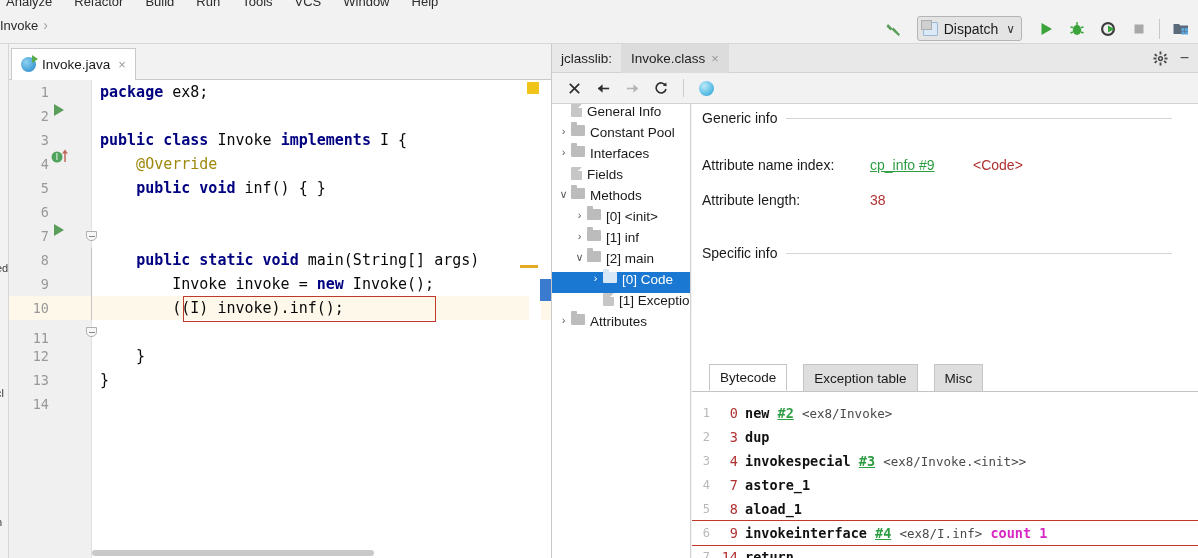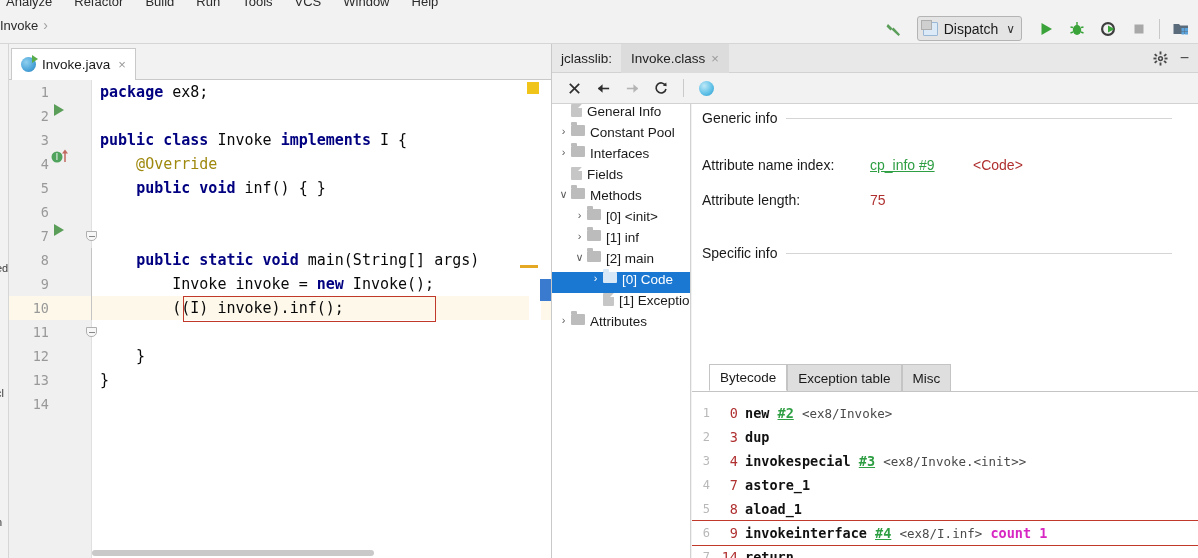--- a/index.html
+++ b/index.html
@@ -241,21 +241,21 @@
   }
   .sect-rule { flex: 1; height: 1px; background: #d5d5d5; }
   .kv-label { position: absolute; font-size: 14px; color: #1a1a1a; }
   .kv-val { position: absolute; font-size: 14px; color: #b03030; }
   .cp-link {
     position: absolute; font-size: 14px; color: #2e9e43;
     text-decoration: underline;
   }
 
   .bc-tabs {
-    position: absolute; left: 17px; top: 260px; display: flex; align-items: flex-end;
+    position: absolute; left: 17px; top: 260px; display: flex; align-items: flex-end; gap: 16px;
   }
   .bc-tab {
     height: 27px; padding: 0 10px; display: flex; align-items: center;
     font-size: 13.5px; color: #1a1a1a;
     background: #dedede; border: 1px solid #c4c4c4; border-bottom: none;
   }
   .bc-tab.active { background: #ffffff; border-bottom: 1px solid #ffffff; }
   .bc-underline {
     position: absolute; left: 0; top: 287px; width: 507px; height: 1px; background: #c4c4c4;
   }
@@ -414,21 +414,21 @@
             <span class="txt">    <span class="kw">public</span> <span class="kw">static</span> <span class="kw">void</span> main(String[] args)</span>
           </div>
           <div class="ln" style="top: 192px;">
             <span class="num">9</span>
             <span class="txt">        Invoke invoke = <span class="kw">new</span> Invoke();</span>
           </div>
           <div class="ln cur" style="top: 216px;">
             <span class="num">10</span>
             <span class="txt">        ((I) invoke).inf();</span>
           </div>
-          <div class="ln" style="top: 240px;">
+          <div class="ln" style="top: 246px;">
             <span class="num">11</span>
             <span class="txt"></span>
           </div>
           <div class="ln" style="top: 264px;">
             <span class="num">12</span>
             <span class="txt">    }</span>
           </div>
           <div class="ln" style="top: 288px;">
             <span class="num">13</span>
             <span class="txt">}</span>
@@ -593,21 +593,21 @@
       <div class="sect-head" style="left:10px; top:6px;">
         <span>Generic info</span>
         <span class="sect-rule"></span>
       </div>
 
       <span class="kv-label" style="left:10px; top:53px;">Attribute name index:</span>
       <span class="cp-link" style="left:178px; top:53px;">cp_info #9</span>
       <span class="kv-val" style="left:265px; top:53px;margin-left:16px;">&lt;Code&gt;</span>
 
       <span class="kv-label" style="left:10px; top:88px;">Attribute length:</span>
-      <span class="kv-val" style="left:178px; top:88px;">75</span>
+      <span class="kv-val" style="left:178px; top:88px;">38</span>
 
       <div class="sect-head" style="left:10px; top:141px;">
         <span>Specific info</span>
         <span class="sect-rule"></span>
       </div>
 
       <div class="bc-tabs" id="bc-tabs">
           <div class="bc-tab active">Bytecode</div>
           <div class="bc-tab">Exception table</div>
           <div class="bc-tab">Misc</div>

